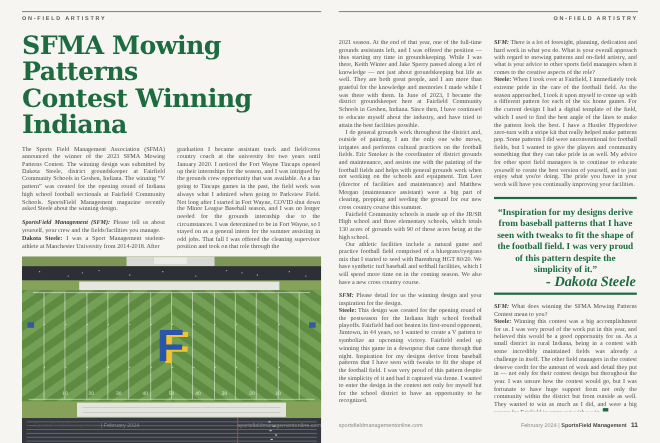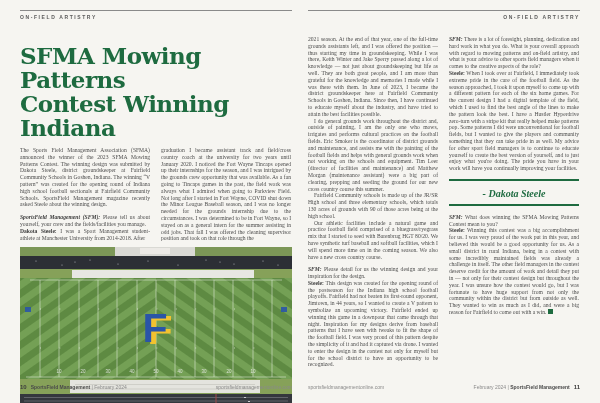--- a/index.html
+++ b/index.html
@@ -5,36 +5,36 @@
   html,body{margin:0;padding:0;background:#e9e8e4;}
   .spread{position:relative;width:600px;height:403px;background:#f6f5f1;overflow:hidden;
           font-family:"Liberation Serif",serif;color:#4d4d4d;}
   .page{position:absolute;top:10px;width:272px;}
   .page-left{left:20px;}
   .page-right{left:308px;}
   .kicker-rule{border-top:1px solid #8a8a8a;}
   .kicker{font-family:"Liberation Sans",sans-serif;font-size:5px;letter-spacing:1.6px;
           color:#5b5b5b;padding-top:3px;font-weight:bold;}
   .page-right .kicker{text-align:right;}
-  .title{margin:24px 0 0 0;font-family:"DejaVu Serif",serif;font-weight:bold;
+  .title{margin:10px 0 0 0;font-family:"DejaVu Serif",serif;font-weight:bold;
          color:#1e6b40;font-size:23px;line-height:24px;letter-spacing:-0.5px;}
   .cols{display:flex;gap:11px;margin-top:7px;}
   .col{width:130px;overflow:hidden;font-size:5.6px;line-height:6.8px;text-align:justify;}
   .col p{margin:0;}
   .gap-top{margin-top:6px !important;}
   .ind{text-indent:6px;}
   .ql{font-weight:bold;font-style:italic;color:#3d3d3d;}
   .al{font-weight:bold;color:#3d3d3d;}
   .photo{margin-top:6px;width:272px;height:183px;}
   .pullquote{border-top:2px solid #1e6b40;border-bottom:2px solid #1e6b40;
              margin:7px 0 8px 0;padding:7px 1px 6px 1px;text-align:center;}
   .pullquote .pq-text{color:#1e6b40;font-weight:bold;font-size:8.4px;line-height:10.4px;
              text-align:center;font-family:"Liberation Serif",serif;}
-  .pullquote .pq-attr{color:#1e6b40;font-weight:bold;font-style:italic;font-size:10px;
-             margin-top:3px;}
+  .pullquote .pq-attr{color:#1e6b40;font-weight:bold;font-style:italic;font-size:13px;
+             margin-top:3px;text-align:right;}
   .footer{position:absolute;top:384px;width:272px;display:flex;justify-content:space-between;
           font-family:"Liberation Sans",sans-serif;font-size:5px;color:#8a8a8a;}
   .footer-left{left:20px;}
   .footer-right{left:308px;}
   .pgnum{font-weight:bold;color:#3d3d3d;font-size:6px;margin:0 4px;}
   .magbold{font-weight:bold;color:#4a4a4a;}
   .endmark{display:inline-block;width:5px;height:5px;background:#1e6b40;margin-left:2px;}
 </style>
 </head>
 <body>
@@ -169,20 +169,21 @@
         <p class="ind">I do general grounds work throughout the district and, outside of painting, I am the only one who mows, irrigates and performs cultural practices on the football fields. Eric Smoker is the coordinator of district grounds and maintenance, and assists me with the painting of the football fields and helps with general grounds work when not working on the schools and equipment. Tim Leer (director of facilities and maintenance) and Matthew Morgan (maintenance assistant) were a big part of clearing, prepping and seeding the ground for our new cross country course this summer.</p>
         <p class="ind">Fairfield Community schools is made up of the JR/SR High school and three elementary schools, which totals 130 acres of grounds with 90 of those acres being at the high school.</p>
         <p class="ind">Our athletic facilities include a natural game and practice football field comprised of a bluegrass/ryegrass mix that I started to seed with Barenbrug HGT 80/20. We have synthetic turf baseball and softball facilities, which I will spend more time on in the coming season. We also have a new cross country course.</p>
         <p class="gap-top"><span class="ql">SFM:</span><span> Please detail for us the winning design and your inspiration for the design.</span></p>
         <p><span class="al">Steele:</span><span> This design was created for the opening round of the postseason for the Indiana high school football playoffs. Fairfield had not beaten its first-round opponent, Jimtown, in 44 years, so I wanted to create a V pattern to symbolize an upcoming victory. Fairfield ended up winning this game in a downpour that came through that night. Inspiration for my designs derive from baseball patterns that I have seen with tweaks to fit the shape of the football field. I was very proud of this pattern despite the simplicity of it and had it captured via drone. I wanted to enter the design in the contest not only for myself but for the school district to have an opportunity to be recognized.</span></p>
       </div>
       <div class="col">
         <p><span class="ql">SFM:</span><span> There is a lot of foresight, planning, dedication and hard work in what you do. What is your overall approach with regard to mowing patterns and on-field artistry, and what is your advice to other sports field managers when it comes to the creative aspects of the role?</span></p>
         <p><span class="al">Steele:</span><span> When I took over at Fairfield, I immediately took extreme pride in the care of the football field. As the season approached, I took it upon myself to come up with a different pattern for each of the six home games. For the current design I had a digital template of the field, which I used to find the best angle of the lines to make the pattern look the best. I have a Hustler Hyperdrive zero-turn with a stripe kit that really helped make patterns pop. Some patterns I did were unconventional for football fields, but I wanted to give the players and community something that they can take pride in as well. My advice for other sport field managers is to continue to educate yourself to create the best version of yourself, and to just enjoy what you're doing. The pride you have in your work will have you continually improving your facilities.</span></p>
         <div class="pullquote">
+          <div class="pq-text">“Inspiration for my designs derive from baseball patterns that I have seen with tweaks to fit the shape of the football field. I was very proud of this pattern despite the simplicity of it.”</div>
           <div class="pq-attr">- Dakota Steele</div>
         </div>
         <p><span class="ql">SFM:</span><span> What does winning the SFMA Mowing Patterns Contest mean to you?</span></p>
         <p><span class="al">Steele:</span><span> Winning this contest was a big accomplishment for us. I was very proud of the work put in this year, and believed this would be a good opportunity for us. As a small district in rural Indiana, being in a contest with some incredibly maintained fields was already a challenge in itself. The other field managers in the contest deserve credit for the amount of work and detail they put in — not only for their contest design but throughout the year. I was unsure how the contest would go, but I was fortunate to have huge support from not only the community within the district but from outside as well. They wanted to win as much as I did, and were a big reason for Fairfield to come out with a win.</span><span class="endmark"></span></p>
       </div>
     </div>
   </div>
 
   <div class="footer footer-left">
     <span><span class="pgnum" style="margin-left:0;">10</span><span class="magbold">SportsField Management</span><span> | February 2024</span></span>

